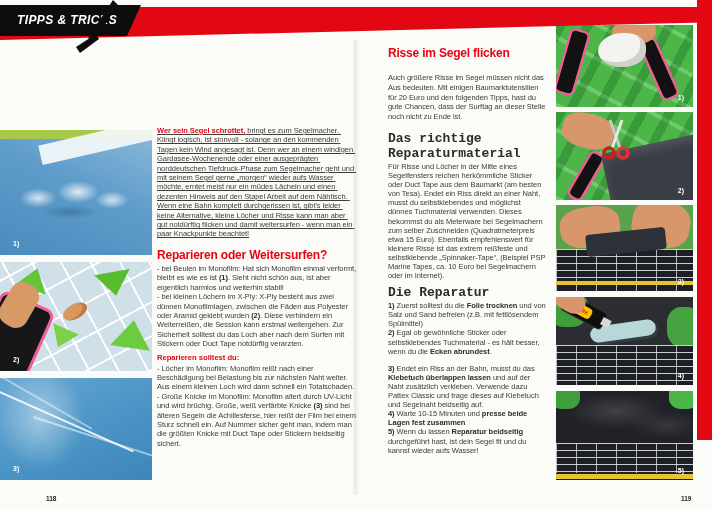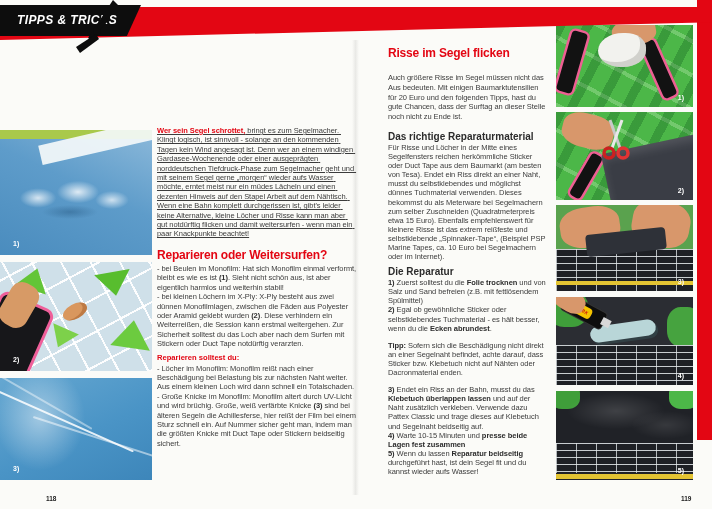--- a/index.html
+++ b/index.html
@@ -17,21 +17,21 @@
   .page-title{position:absolute;left:14px;top:64px;width:360px;font-size:47px;line-height:50px;
               font-weight:bold;font-style:italic;letter-spacing:-2.5px;color:#141414;z-index:5;}
   
   .col{position:absolute;z-index:5;}
   .col p{margin:0;font-size:7.5px;line-height:9.4px;letter-spacing:-.05px;white-space:pre-wrap;}
   .col-left{left:157px;top:121px;width:200px;}
   .col-right{left:388px;top:42px;width:158px;}
   .col-right p{line-height:9.1px;}
   .h-red-big{margin:0;color:#e30613;font-size:12px;font-weight:bold;letter-spacing:-.2px;}
   .h-red-small{margin:0;color:#e30613;font-size:7.6px;font-weight:bold;}
-  .h-dark-small{margin:0;color:#2c2c2c;font-size:10px;font-weight:bold;}
+  .h-dark-small{margin:0;color:#2c2c2c;font-size:13px;font-weight:bold;font-family:Liberation Mono, monospace;}
   .seg-b{font-weight:bold;color:#2c2c2c;}
   .seg-r{font-weight:bold;color:#e30613;}
   .m-intro{margin-top:5px!important;text-decoration:underline;}
   .mt9{margin-top:9px!important;} .mt13{margin-top:13px!important;} .mt2{margin-top:2px!important;}
   .mt4{margin-top:4px!important;} .mt1{margin-top:1px!important;} .mt5{margin-top:5px!important;}
   .mt8{margin-top:8px!important;} .ri-intro{line-height:9.8px!important;}
   
   .photo{position:absolute;overflow:hidden;z-index:1;}
   .photo-num{position:absolute;color:#fff;font-size:7px;font-weight:bold;z-index:9;}
   .num-l{left:13px;bottom:8px;} .num-r{right:9px;bottom:6px;}
@@ -160,21 +160,20 @@
   <div class="gutter"></div>
 
   <div class="col col-right">
     <h2 class="h-red-big mt4">Risse im Segel flicken</h2>
     <p class="mt13 ri-intro">Auch größere Risse im Segel müssen nicht das Aus bedeuten. Mit einigen Baumarktutensilien für 20 Euro und den folgenden Tipps, hast du gute Chancen, dass der Surftag an dieser Stelle noch nicht zu Ende ist.</p>
     <h4 class="h-dark-small mt9">Das richtige Reparaturmaterial</h4>
     <p class="mt1">Für Risse und Löcher in der Mitte eines Segelfensters reichen herkömmliche Sticker oder Duct Tape aus dem Baumarkt (am besten von Tesa). Endet ein Riss direkt an einer Naht, musst du selbstklebendes und möglichst dünnes Tuchmaterial verwenden. Dieses bekommst du als Meterware bei Segelmachern zum selber Zuschneiden (Quadratmeterpreis etwa 15 Euro). Ebenfalls empfehlenswert für kleinere Risse ist das extrem reißfeste und selbstklebende „Spinnaker-Tape“, (Beispiel PSP Marine Tapes, ca. 10 Euro bei Segelmachern oder im Internet).</p>
     <h4 class="h-dark-small mt5">Die Reparatur</h4>
     <p class="mt1"><span class="seg-b">1)</span><span> Zuerst solltest du die </span><span class="seg-b">Folie trocknen</span><span> und von Salz und Sand befreien (z.B. mit fettlösendem Spülmittel)
 </span><span class="seg-b">2)</span><span> Egal ob gewöhnliche Sticker oder selbstklebendes Tuchmaterial - es hält besser, wenn du die </span><span class="seg-b">Ecken abrundest</span><span>.</span></p>
-    <p class="mt8"><span class="seg-b">Tipp:</span><span> Sofern sich die Beschädigung nicht direkt an einer Segelnaht befindet, achte darauf, dass Sticker bzw. Klebetuch nicht auf Nähten oder Dacronmaterial enden.</span></p>
     <p class="mt8"><span class="seg-b">3)</span><span> Endet ein Riss an der Bahn, musst du das </span><span class="seg-b">Klebetuch überlappen lassen</span><span> und auf der Naht zusätzlich verkleben. Verwende dazu Pattex Classic und trage dieses auf Klebetuch und Segelnaht beidseitig auf.
 </span><span class="seg-b">4)</span><span> Warte 10-15 Minuten und </span><span class="seg-b">presse beide Lagen fest zusammen</span><span>
 </span><span class="seg-b">5)</span><span> Wenn du lassen </span><span class="seg-b">Reparatur beidseitig</span><span> durchgeführt hast, ist dein Segel fit und du kannst wieder aufs Wasser!</span></p>
   </div>
 
   <div class="photo ph-r ph-r1 greenbg">
     <div class="greentex"></div>
     <div class="graf" style="left:8px;top:6px;width:16px;height:62px;transform:rotate(16deg);"></div>
     <div class="graf" style="left:96px;top:14px;width:14px;height:60px;transform:rotate(-24deg);"></div>
     <div class="skin" style="left:56px;top:-6px;width:44px;height:26px;transform:rotate(-10deg);"></div>

